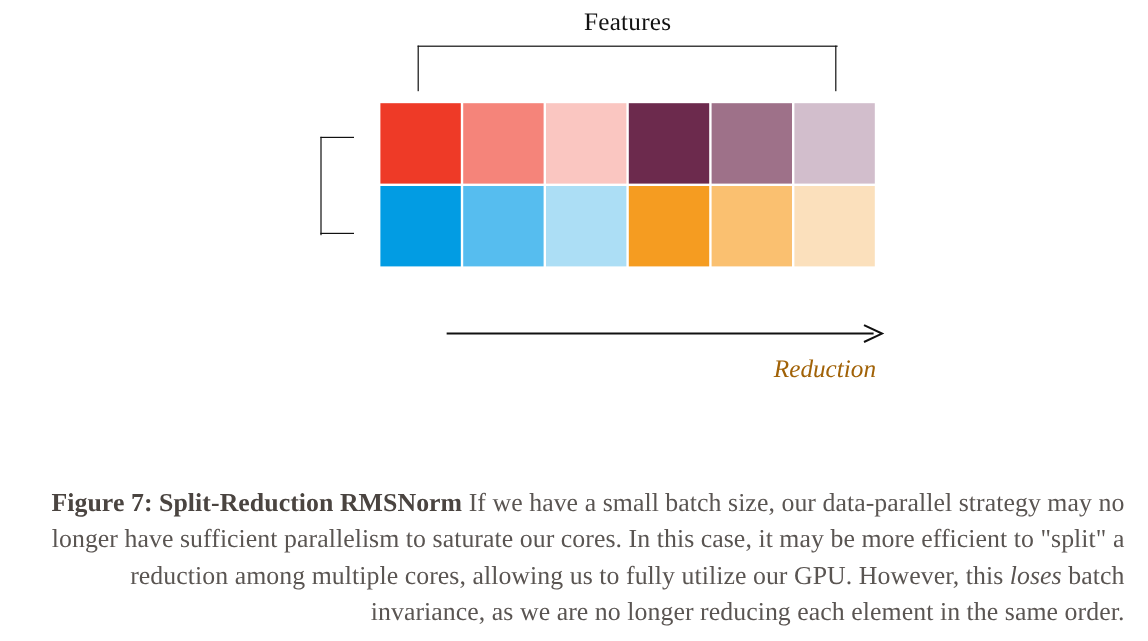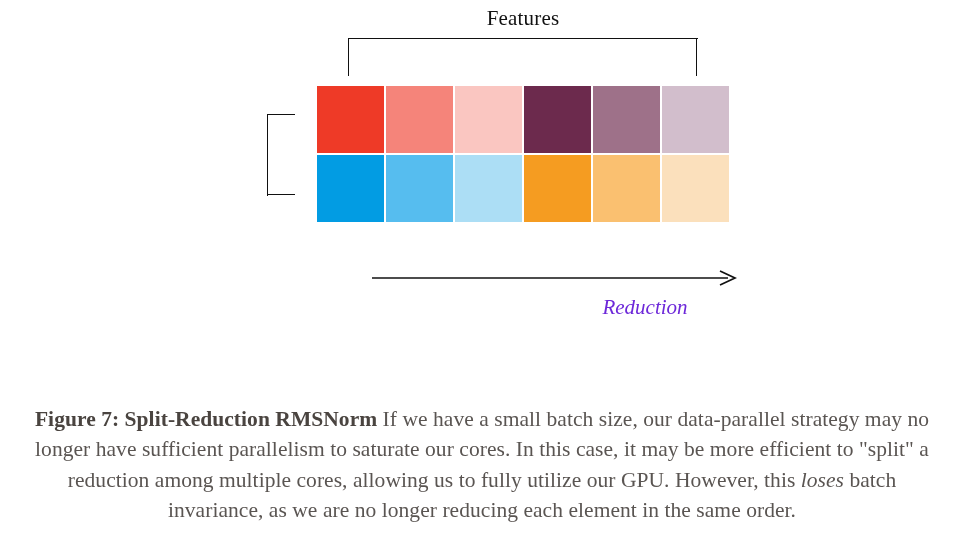--- a/index.html
+++ b/index.html
@@ -132,36 +132,36 @@
     left: 372px;
     top: 268px;
     width: 365px;
     height: 20px;
   }
   #reduction-label {
     position: absolute;
     left: 560px;
     top: 295px;
     width: 170px;
-    text-align: center;
+    text-align: right;
     font-size: 21px;
     font-style: italic;
-    color: #6d28d9;
+    color: #a16207;
   }
 
   
   #caption {
     position: absolute;
     left: 27px;
     top: 382px;
     width: 910px;
     font-size: 21.5px;
     line-height: 30.5px;
     color: #5a5552;
-    text-align: center;
+    text-align: right;
     letter-spacing: 0.05px;
   }
   #caption .cap-bold {
     font-weight: bold;
     color: #4a4440;
   }
   #caption .cap-italic {
     font-style: italic;
   }
 </style>

